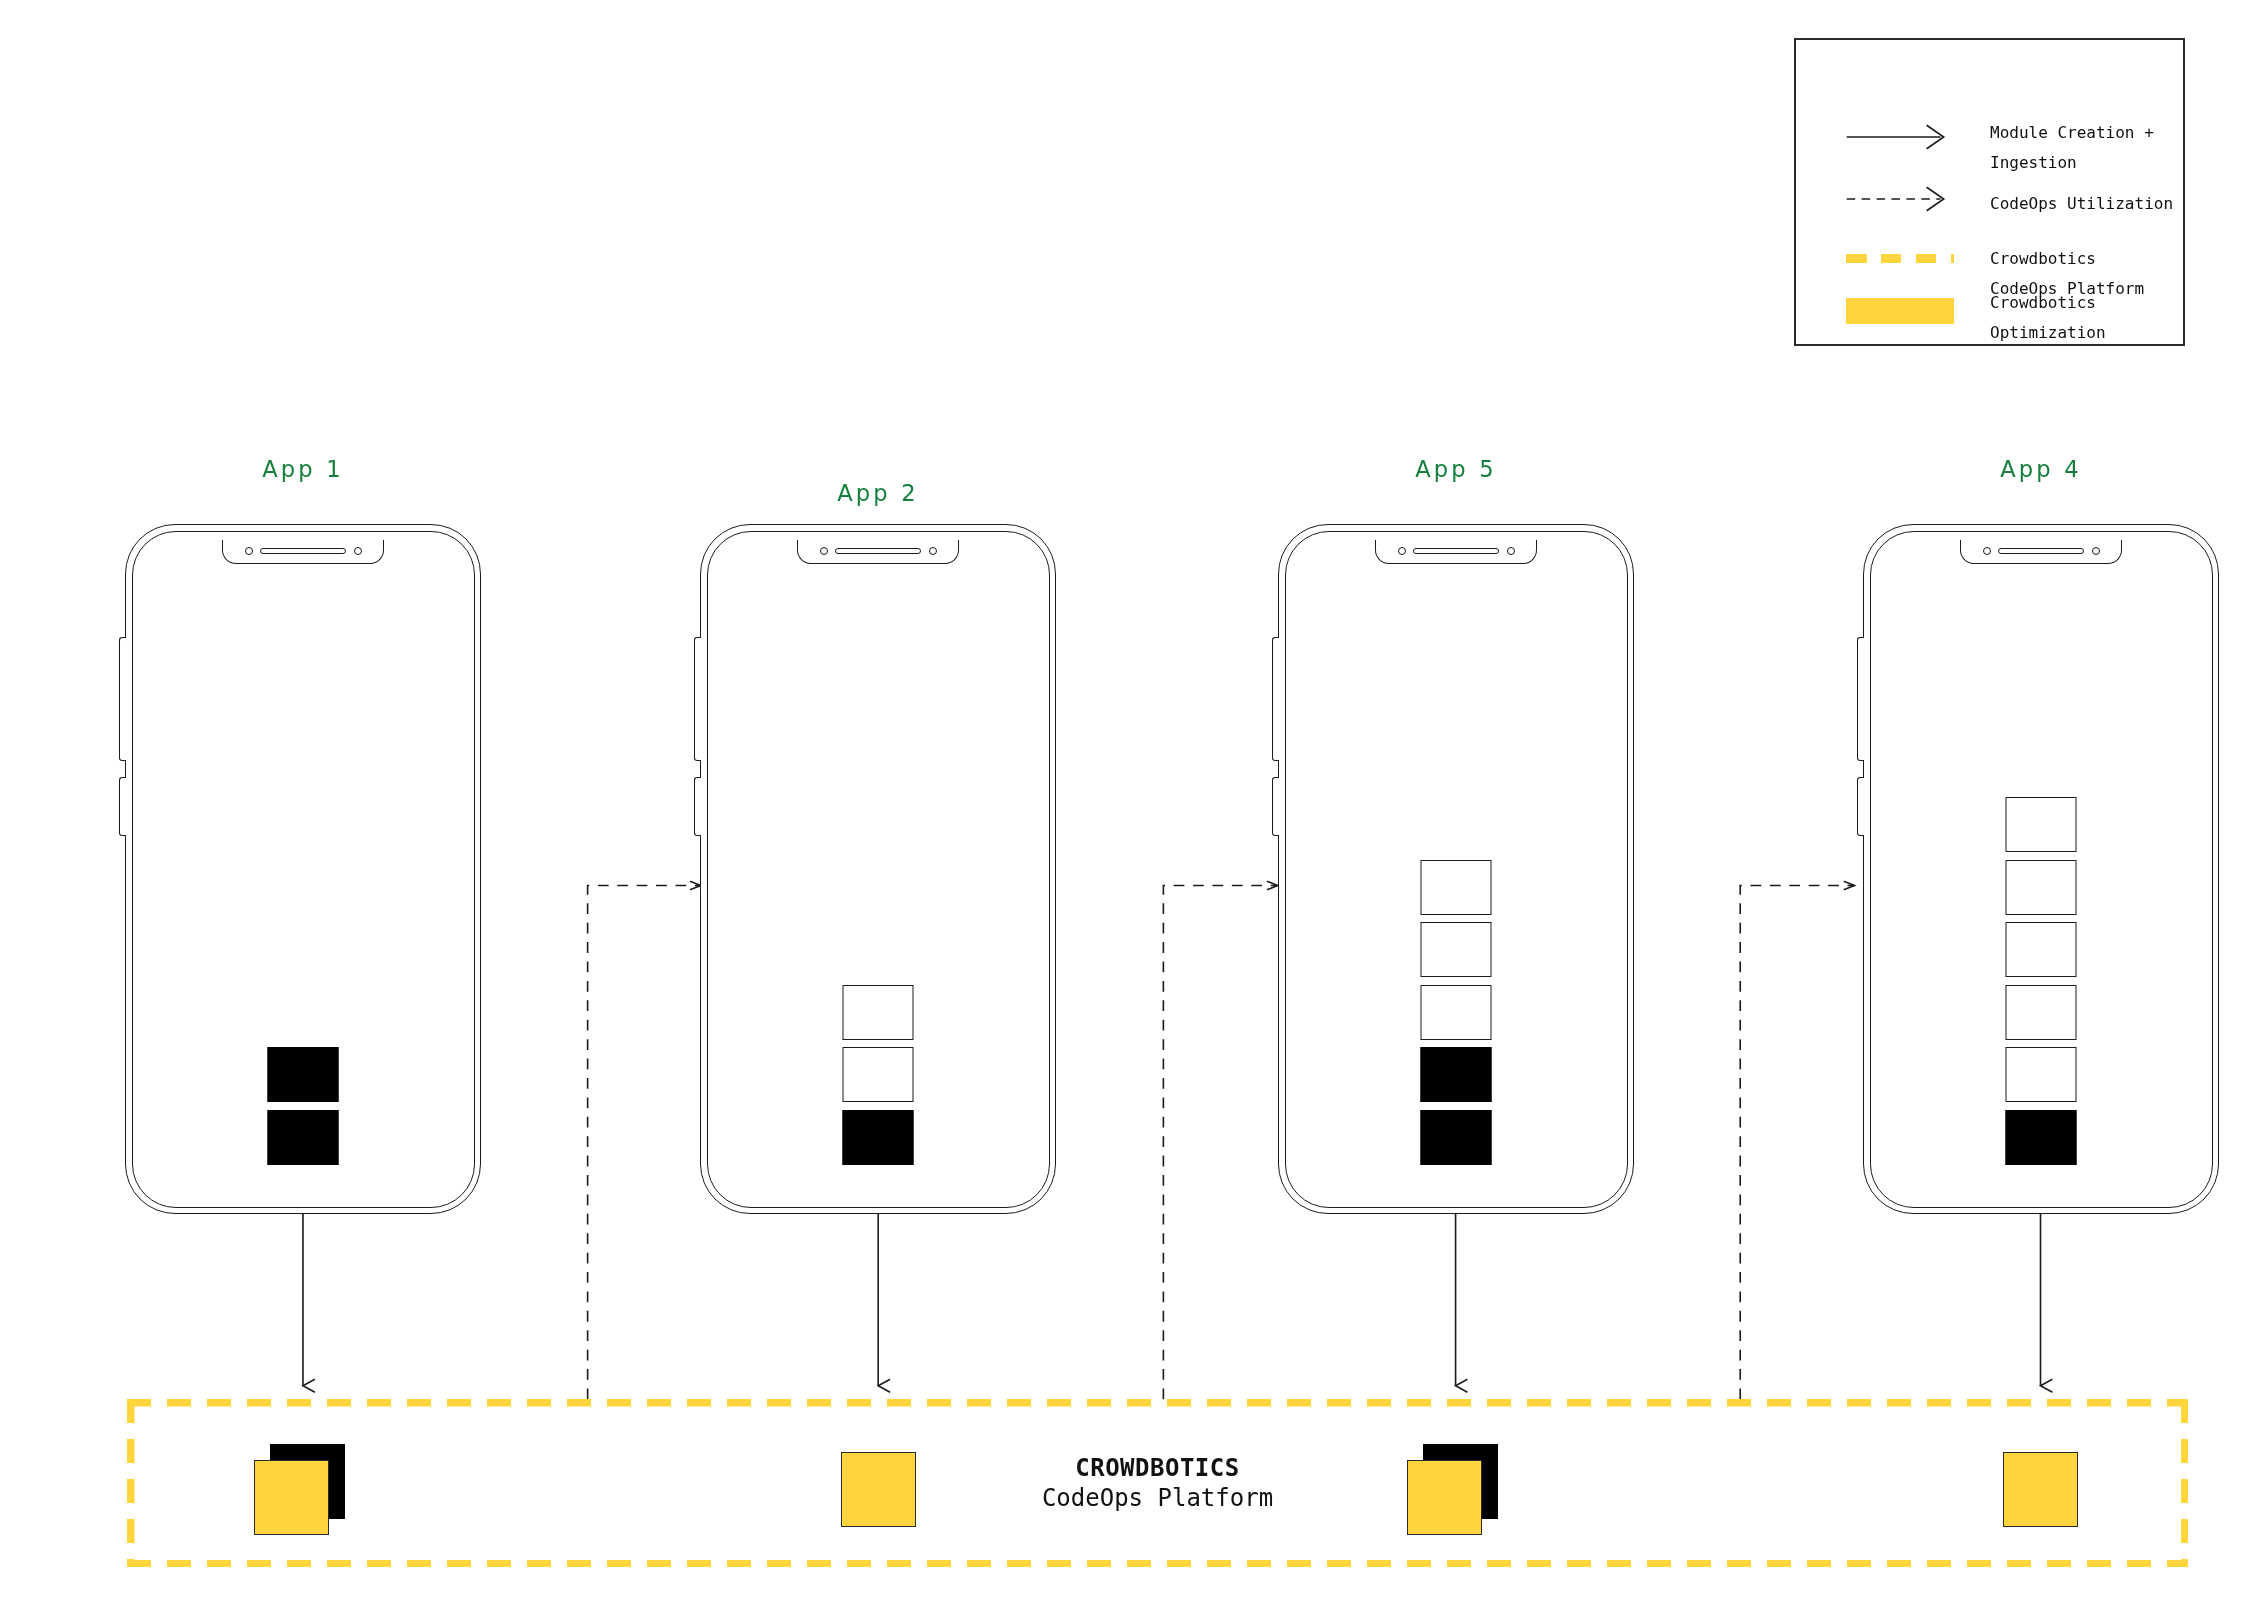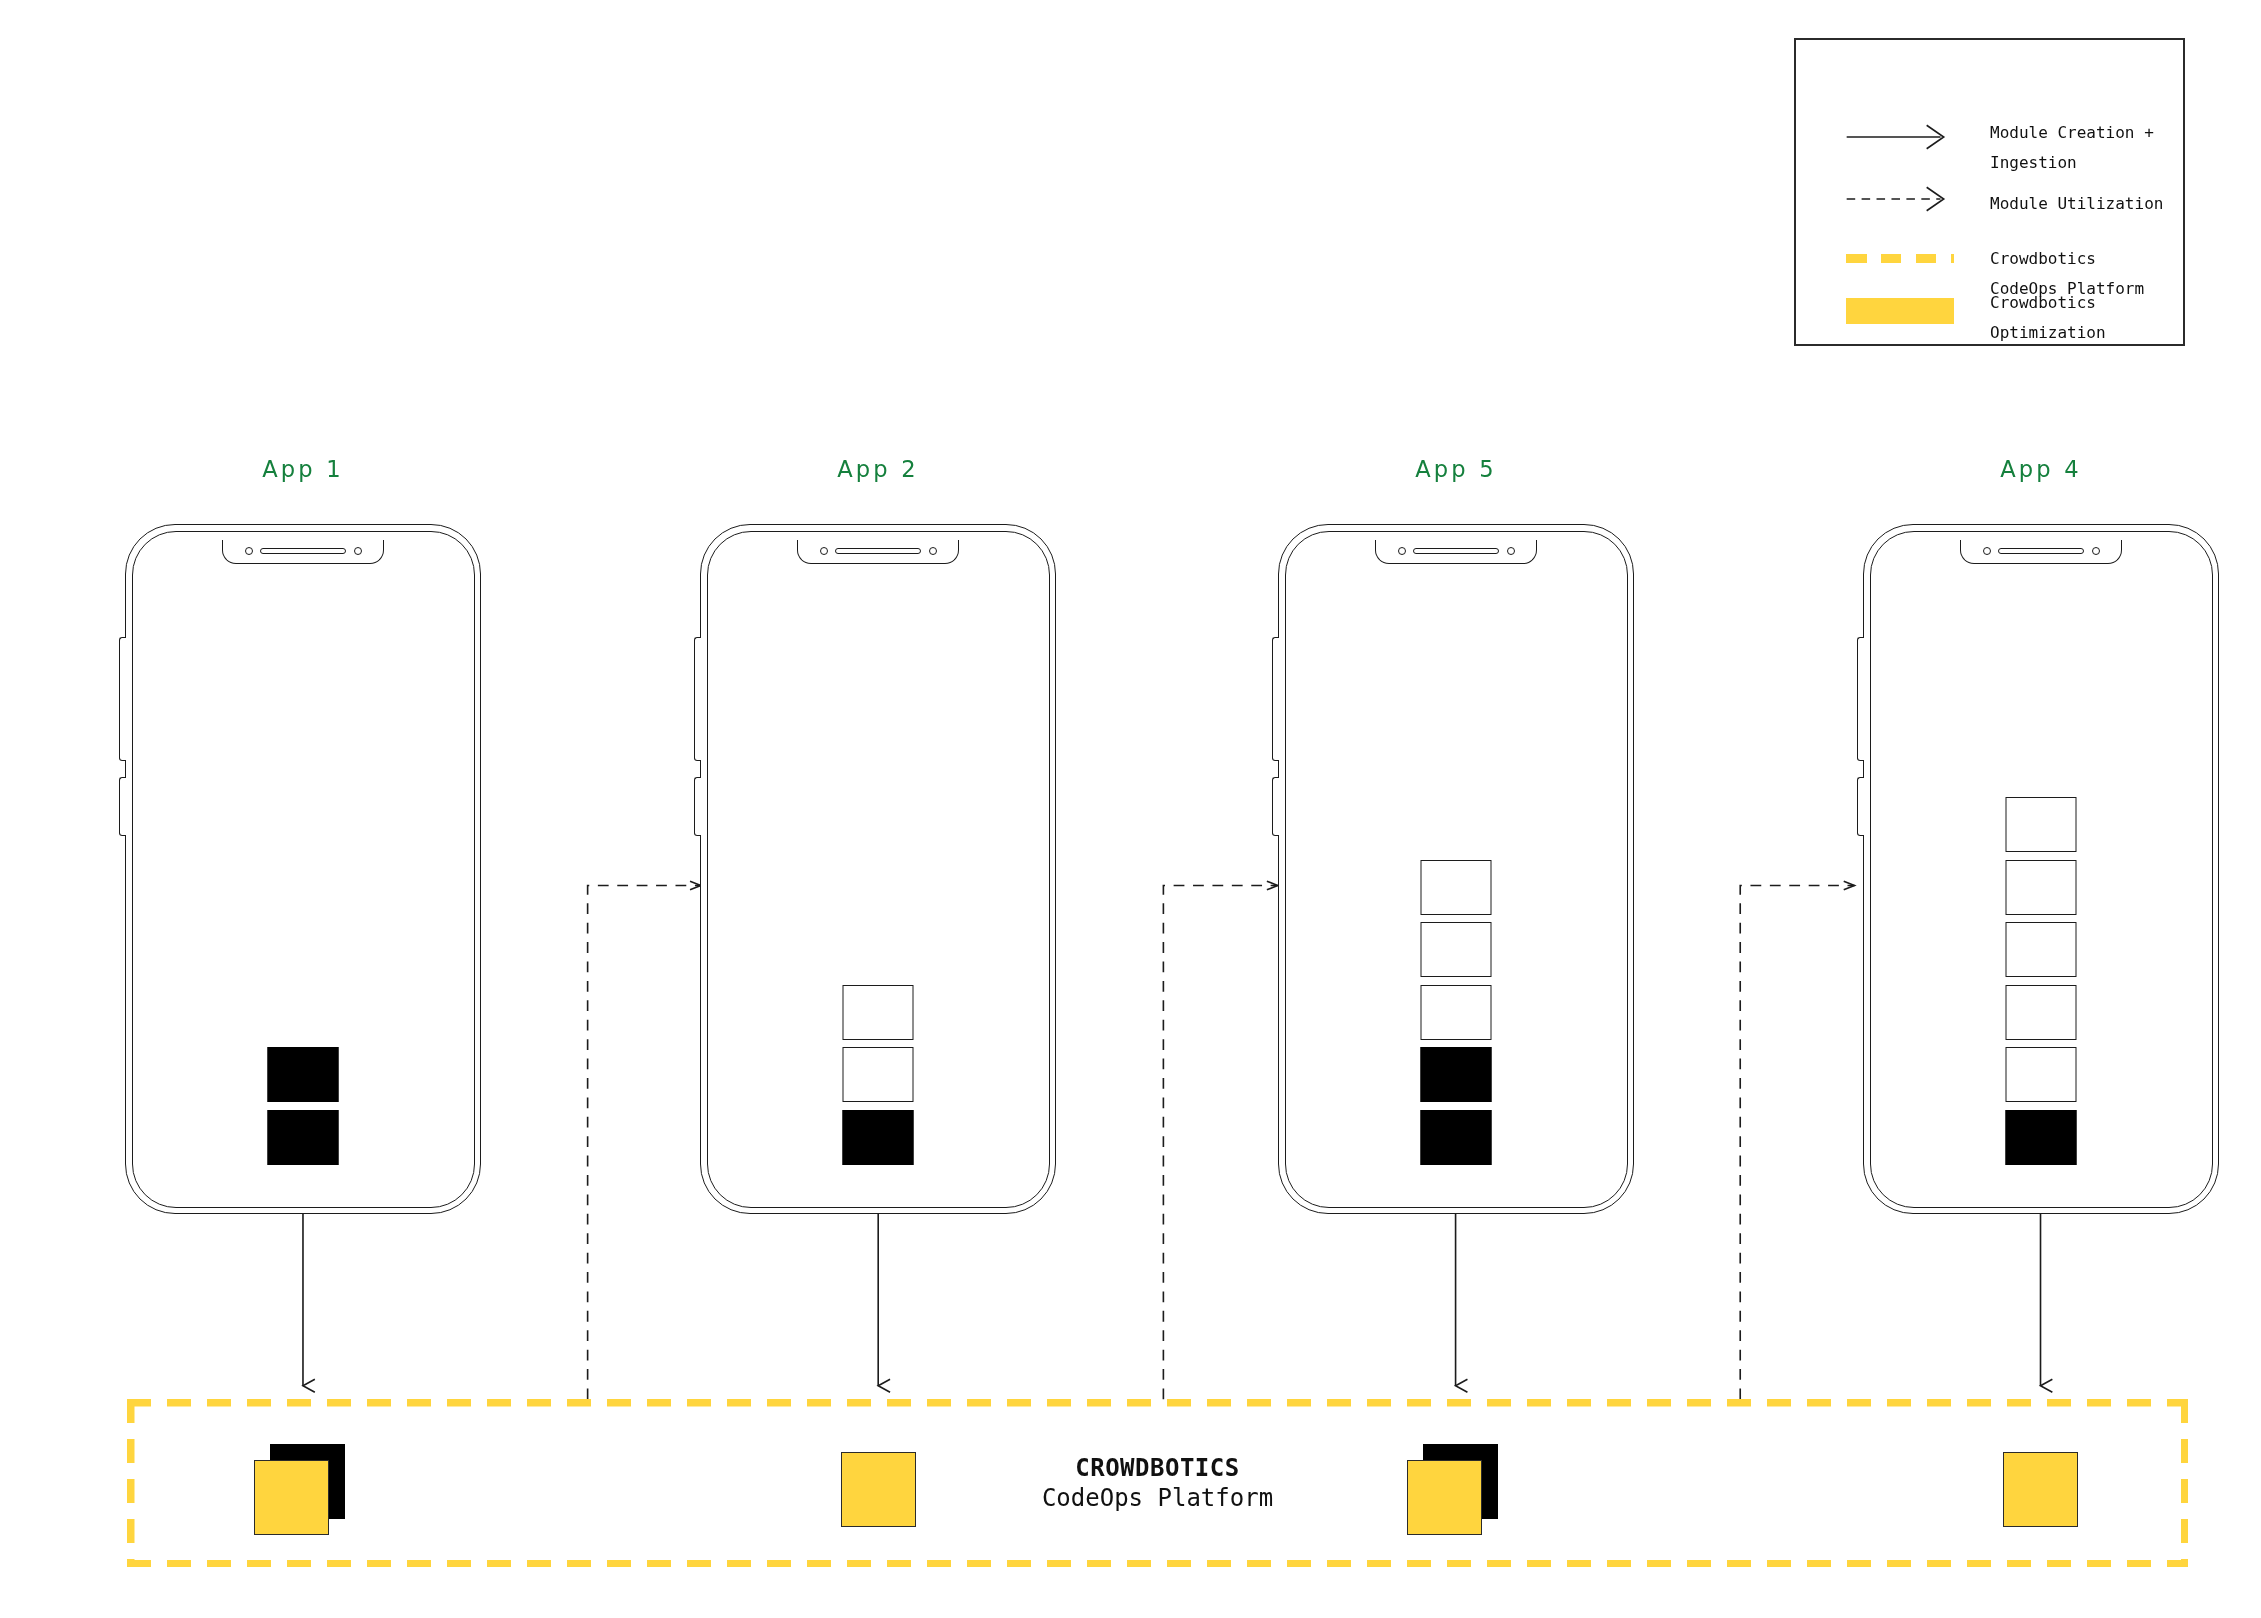--- a/index.html
+++ b/index.html
@@ -280,21 +280,21 @@
     </div>
     <div class="legend-label" style="top:78px;">Module Creation +
 Ingestion</div>
 
     <div class="legend-sample" style="top:143px;">
       <svg width="108" height="32" viewBox="0 0 200 60">
         <line x1="0" y1="30" x2="176" y2="30" stroke="#1c1c1c" stroke-width="3" stroke-dasharray="16 12"></line>
         <path d="M150,8 L182,30 L150,52" fill="none" stroke="#1c1c1c" stroke-width="3"></path>
       </svg>
     </div>
-    <div class="legend-label" style="top:149px;">Module Utilization</div>
+    <div class="legend-label" style="top:149px;">CodeOps Utilization</div>
 
     <div class="legend-sample" style="top:214px;">
       <div class="legend-swatch-dash"></div>
     </div>
     <div class="legend-label" style="top:204px;">Crowdbotics
 CodeOps Platform</div>
 
     <div class="legend-sample" style="top:258px;">
       <div class="legend-swatch-solid"></div>
     </div>
@@ -313,21 +313,21 @@
       </div>
       <div class="module-stack">
         <div class="module black"></div>
         <div class="module black"></div>
       </div>
     </div>
     <div class="side-btn side-btn-1"></div>
     <div class="side-btn side-btn-2"></div>
   </div>
 
-  <div class="app-title" style="left:770px; top:456px;">App 2</div>
+  <div class="app-title" style="left:770px; top:480px;">App 2</div>
   <div class="phone" style="left:700px; top:524px;">
     <div class="phone-outer"></div>
     <div class="phone-inner">
       <div class="phone-notch">
         <span class="notch-dot"></span>
         <span class="notch-speaker"></span>
         <span class="notch-dot"></span>
       </div>
       <div class="module-stack">
         <div class="module white"></div>

